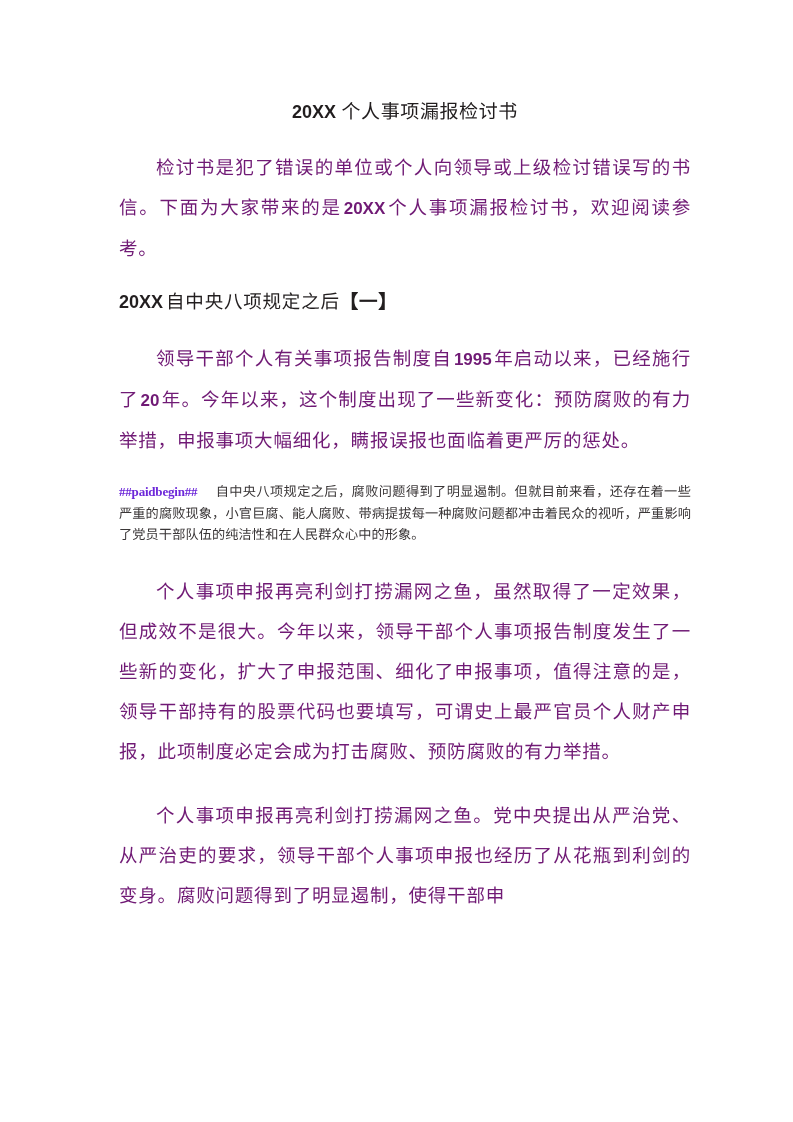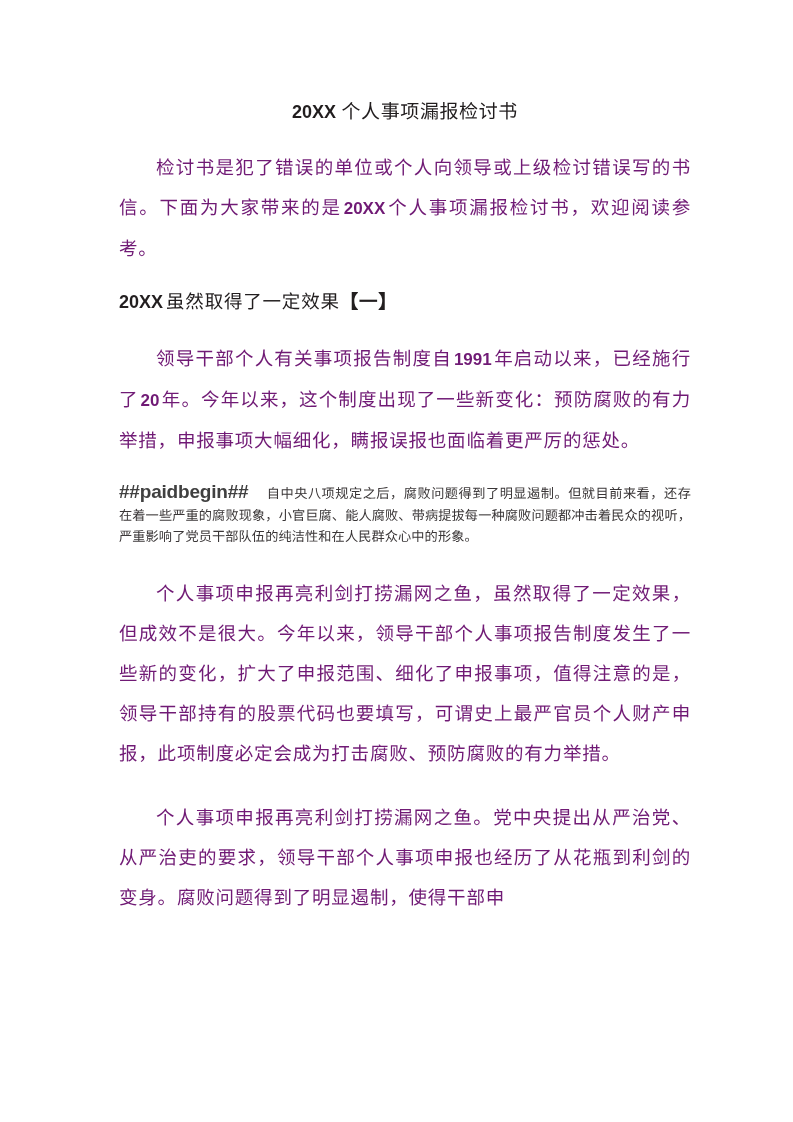--- a/index.html
+++ b/index.html
@@ -101,24 +101,24 @@
     font-size: 13.2px;
     line-height: 21.5px;
     text-align: justify;
     text-justify: inter-ideograph;
     color: #3a3637;
     letter-spacing: 0.1px;
     text-indent: 0;
     font-family: "Liberation Serif", "DejaVu Serif", serif;
   }
   .note-block .marker {
-    font-family: Liberation Sans, sans-serif;
+    font-family: Liberation Serif, serif;
     font-weight: 700;
-    font-size: 19px;
-    color: #404040;
+    font-size: 13px;
+    color: #6d28d9;
     letter-spacing: -0.2px;
   }
   .note-block .marker-space {
     display: inline-block;
     width: 18px;
   }
 </style>
 </head>
 <body>
 
@@ -126,25 +126,25 @@
   <div class="content">
 
     <h1 class="doc-title"><span class="latin">20XX</span> <span>个人事项漏报检讨书</span></h1>
 
     <div class="gap-1"></div>
 
     <p class="para"><span>检讨书是犯了错误的单位或个人向领导或上级检讨错误写的书信。下面为大家带来的是</span><span class="latin">20XX</span><span>个人事项漏报检讨书，欢迎阅读参考。</span></p>
 
     <div class="gap-2"></div>
 
-    <h2 class="section-heading"><span class="latin">20XX</span><span>虽然取得了一定效果</span><span class="brackets">【一】</span></h2>
+    <h2 class="section-heading"><span class="latin">20XX</span><span>自中央八项规定之后</span><span class="brackets">【一】</span></h2>
 
     <div class="gap-3"></div>
 
-    <p class="para"><span>领导干部个人有关事项报告制度自</span><span class="latin">1991</span><span>年启动以来，已经施行了</span><span class="latin">20</span><span>年。今年以来，这个制度出现了一些新变化：预防腐败的有力举措，申报事项大幅细化，瞒报误报也面临着更严厉的惩处。</span></p>
+    <p class="para"><span>领导干部个人有关事项报告制度自</span><span class="latin">1995</span><span>年启动以来，已经施行了</span><span class="latin">20</span><span>年。今年以来，这个制度出现了一些新变化：预防腐败的有力举措，申报事项大幅细化，瞒报误报也面临着更严厉的惩处。</span></p>
 
     <div class="gap-4"></div>
 
     <p class="note-block"><span class="marker">##paidbegin##</span><span class="marker-space"></span><span>自中央八项规定之后，腐败问题得到了明显遏制。但就目前来看，还存在着一些严重的腐败现象，小官巨腐、能人腐败、带病提拔每一种腐败问题都冲击着民众的视听，严重影响了党员干部队伍的纯洁性和在人民群众心中的形象。</span></p>
 
     <div class="gap-5"></div>
 
     <p class="para">个人事项申报再亮利剑打捞漏网之鱼，虽然取得了一定效果，但成效不是很大。今年以来，领导干部个人事项报告制度发生了一些新的变化，扩大了申报范围、细化了申报事项，值得注意的是，领导干部持有的股票代码也要填写，可谓史上最严官员个人财产申报，此项制度必定会成为打击腐败、预防腐败的有力举措。</p>
 
     <div class="gap-6"></div>

